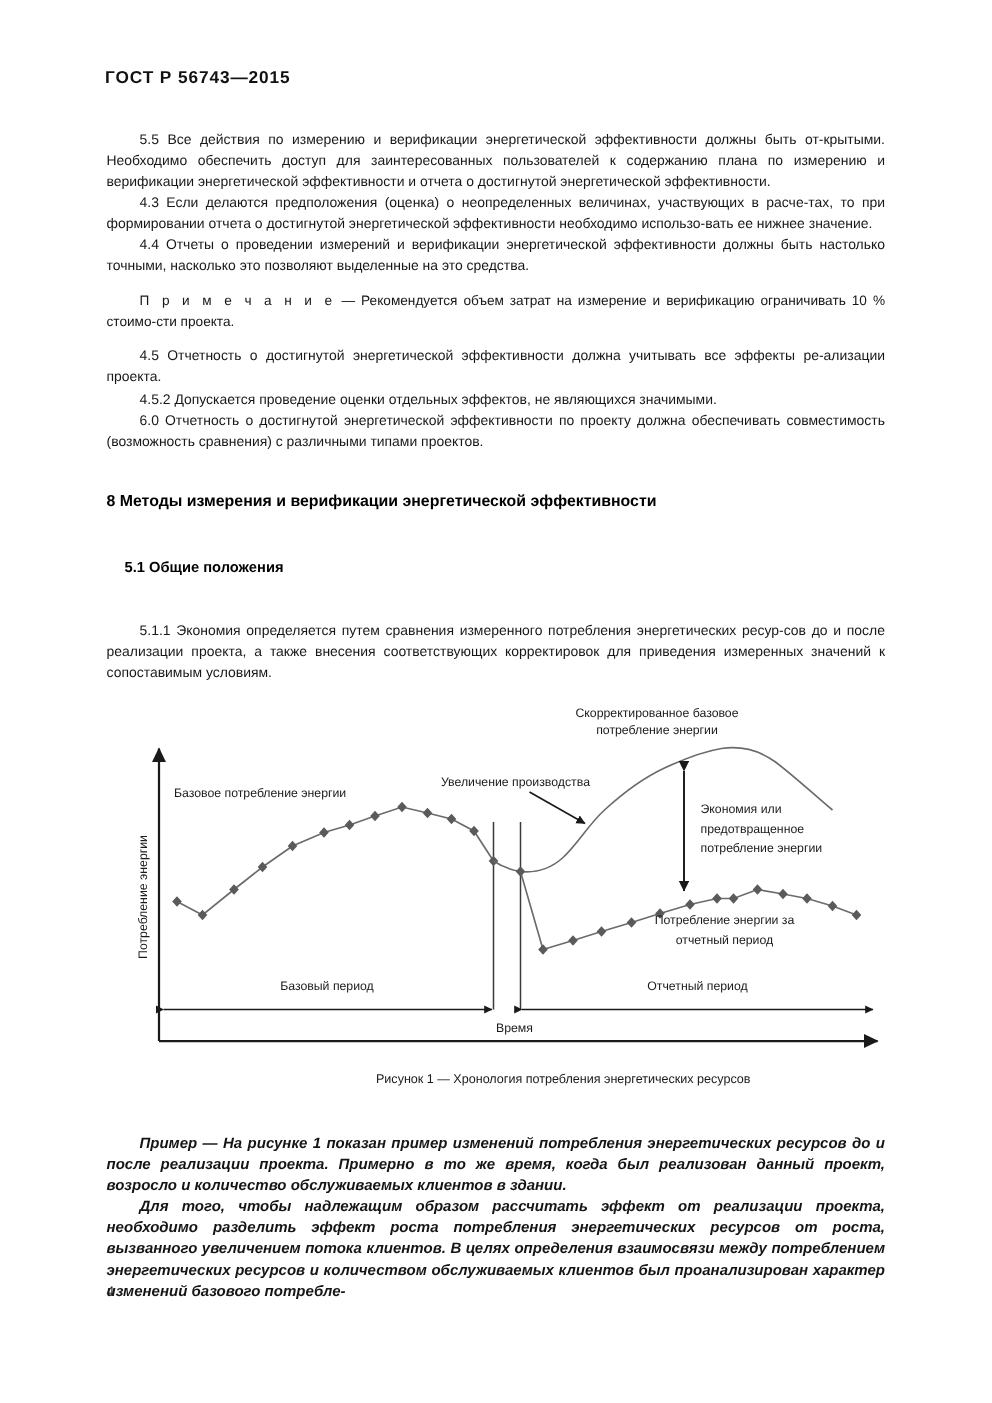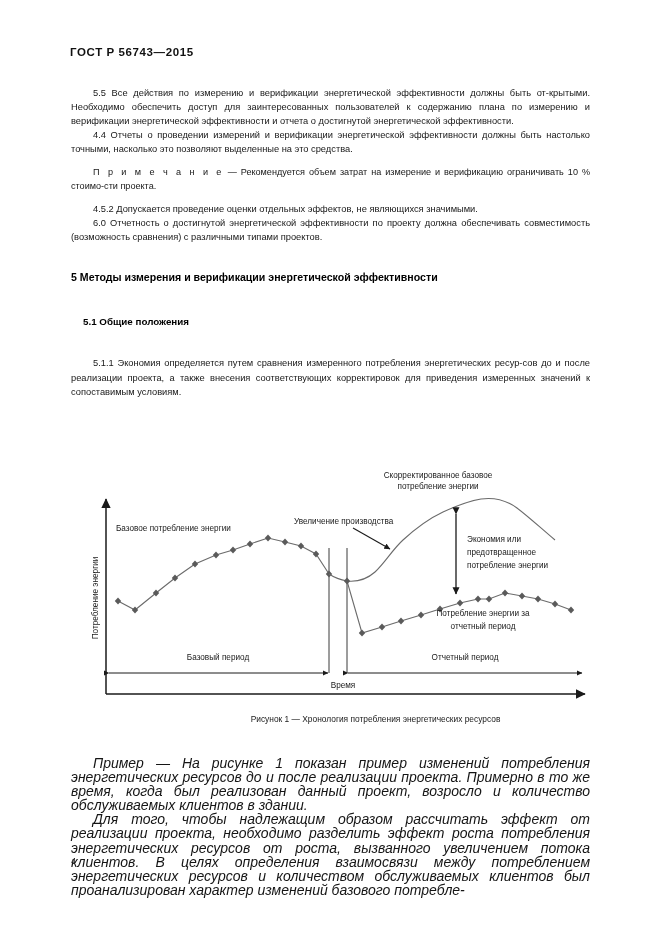--- a/index.html
+++ b/index.html
@@ -96,25 +96,25 @@
 
   
   .example {
     position: absolute;
     left: 71px;
     top: 756px;
     width: 519px;
   }
   p.ex {
     margin: 0;
-    font-size: 14px;
+    font-size: 10px;
     line-height: 14.1px;
     text-align: justify;
     font-style: italic;
-    font-weight: normal;
+    font-weight: bold;
     text-indent: 22px;
     color: #151515;
   }
 
   .pageno {
     position: absolute;
     left: 71px;
     top: 856px;
     font-size: 9.3px;
     color: #222;
@@ -122,31 +122,33 @@
 </style>
 </head>
 <body>
 
 <div class="page">
 
   <div class="header">ГОСТ Р 56743—2015</div>
 
   <div class="content">
     <p class="body">5.5 Все действия по измерению и верификации энергетической эффективности должны быть от-крытыми. Необходимо обеспечить доступ для заинтересованных пользователей к содержанию плана по измерению и верификации энергетической эффективности и отчета о достигнутой энергетической эффективности.</p>
+    <p class="body">4.3 Если делаются предположения (оценка) о неопределенных величинах, участвующих в расче-тах, то при формировании отчета о достигнутой энергетической эффективности необходимо использо-вать ее нижнее значение.</p>
     <p class="body">4.4 Отчеты о проведении измерений и верификации энергетической эффективности должны быть настолько точными, насколько это позволяют выделенные на это средства.</p>
 
     <p class="note"><span class="sp">П р и м е ч а н и е</span> <span>—</span> <span>Рекомендуется объем затрат на измерение и верификацию ограничивать 10 % стоимо-сти проекта.</span></p>
 
     <div class="gap-para"></div>
 
+    <p class="body">4.5 Отчетность о достигнутой энергетической эффективности должна учитывать все эффекты ре-ализации проекта.</p>
     <p class="body">4.5.2 Допускается проведение оценки отдельных эффектов, не являющихся значимыми.</p>
     <p class="body">6.0 Отчетность о достигнутой энергетической эффективности по проекту должна обеспечивать совместимость (возможность сравнения) с различными типами проектов.</p>
 
     <div class="gap-sect"></div>
-    <h2 class="sect">5 Методы измерения и верификации энергетической эффективности</h2>
+    <h2 class="sect">8 Методы измерения и верификации энергетической эффективности</h2>
     <div class="gap-sub"></div>
     <h3 class="subsect">5.1 Общие положения</h3>
     <div class="gap-after-sub"></div>
     <p class="body">5.1.1 Экономия определяется путем сравнения измеренного потребления энергетических ресур-сов до и после реализации проекта, а также внесения соответствующих корректировок для приведения измеренных значений к сопоставимым условиям.</p>
   </div>
 
   <div class="figure">
     <svg width="510" height="240" viewBox="0 0 510 240" xmlns="http://www.w3.org/2000/svg">
       <defs>
         <marker id="arrHead" markerWidth="7" markerHeight="7" refX="6" refY="3.1" orient="auto">

